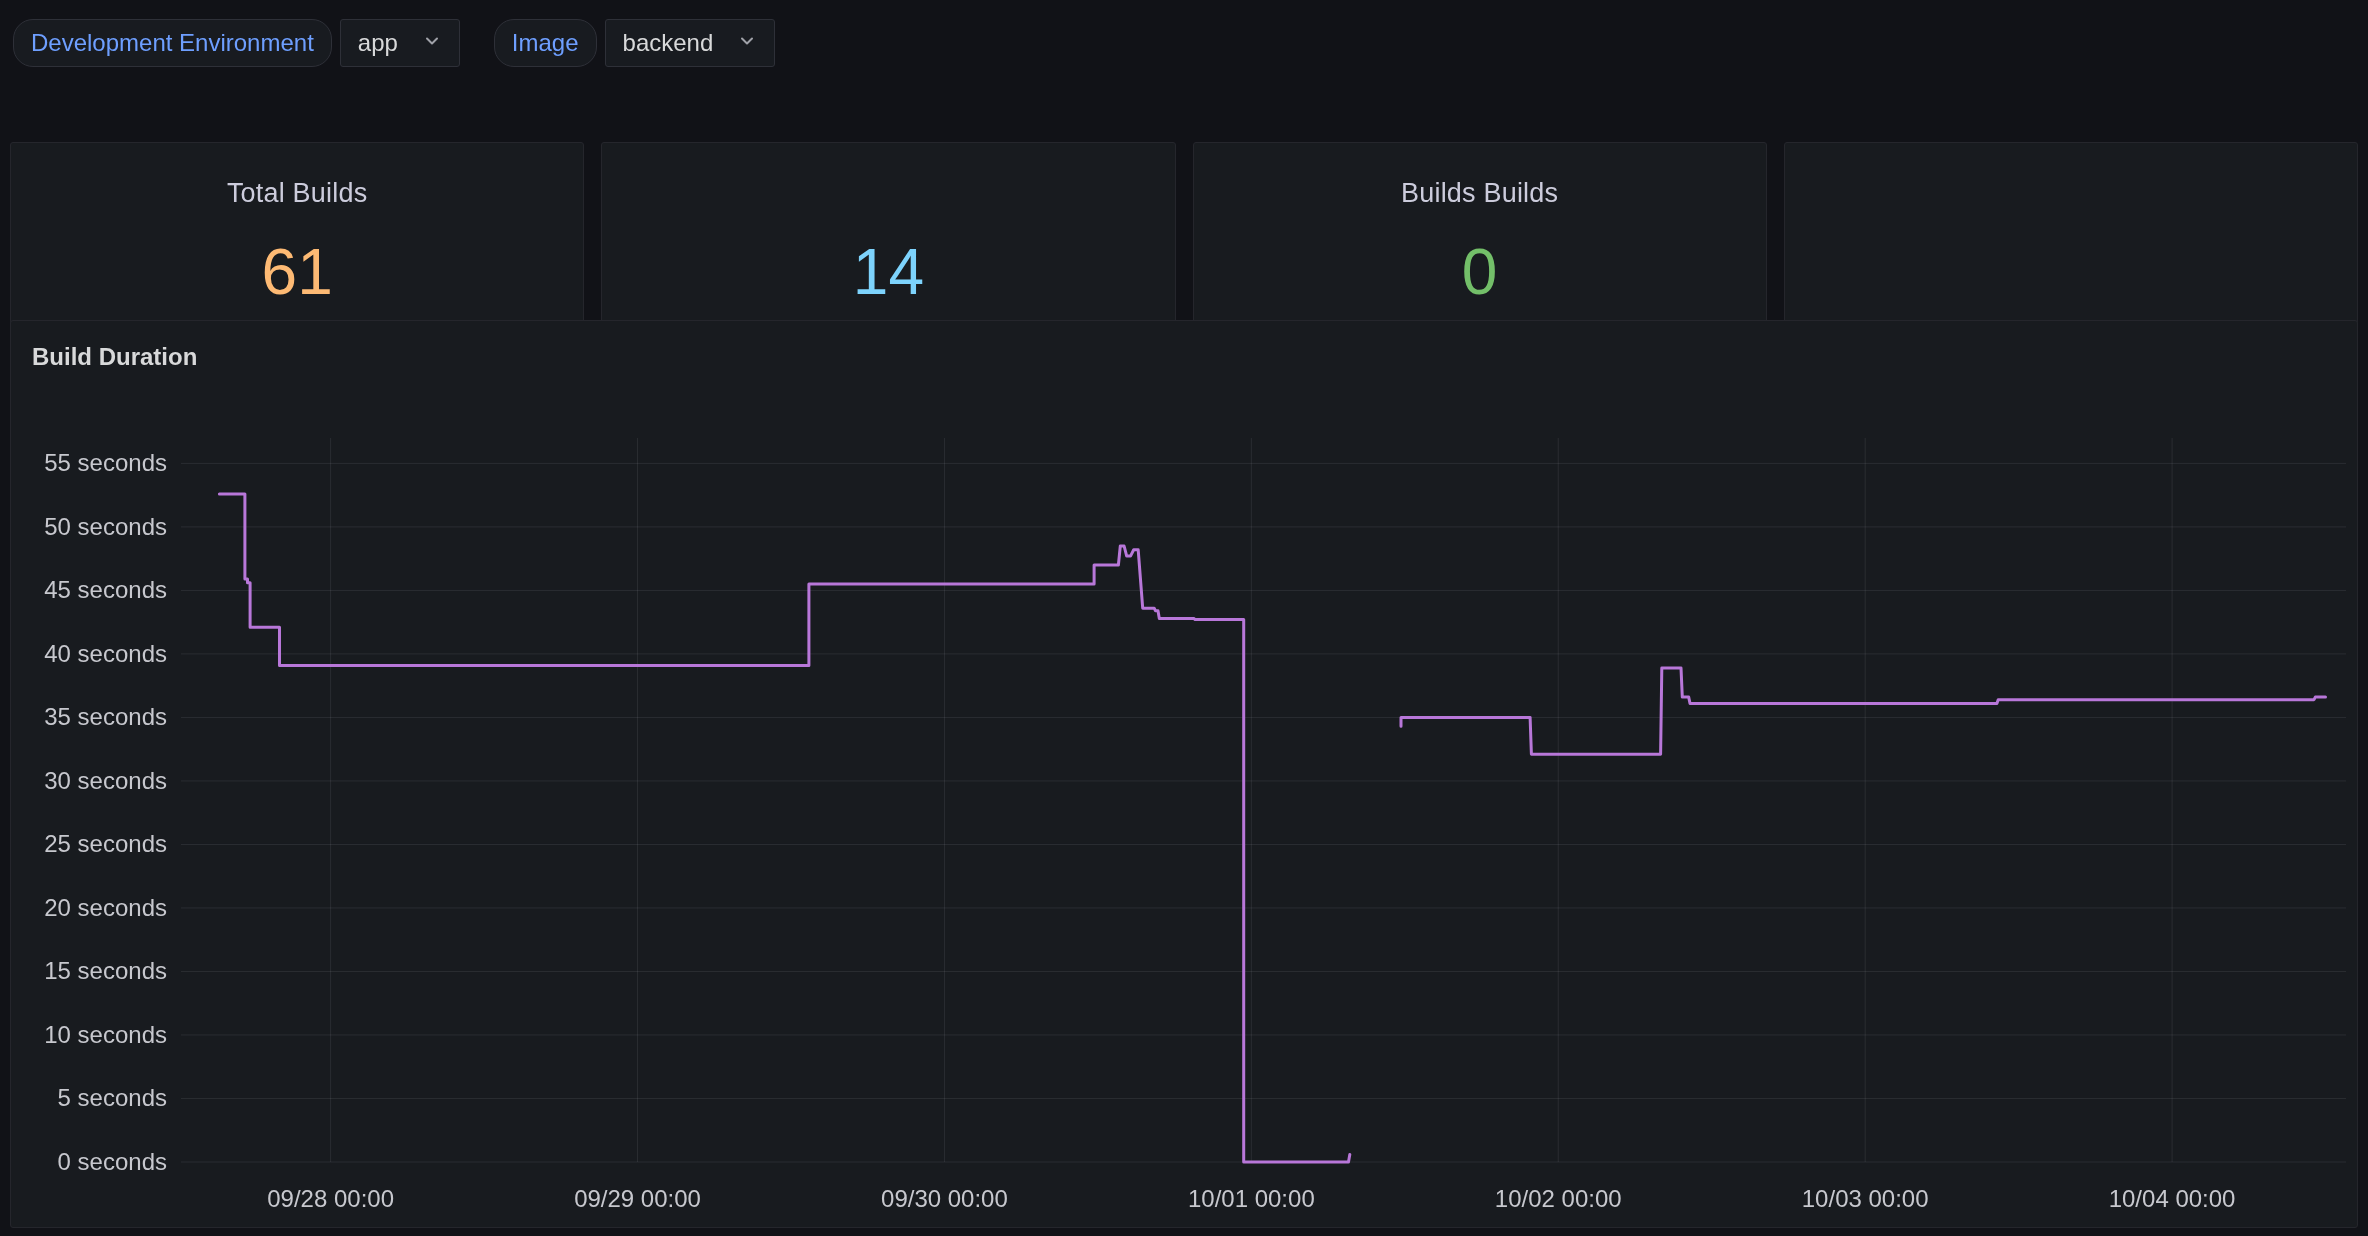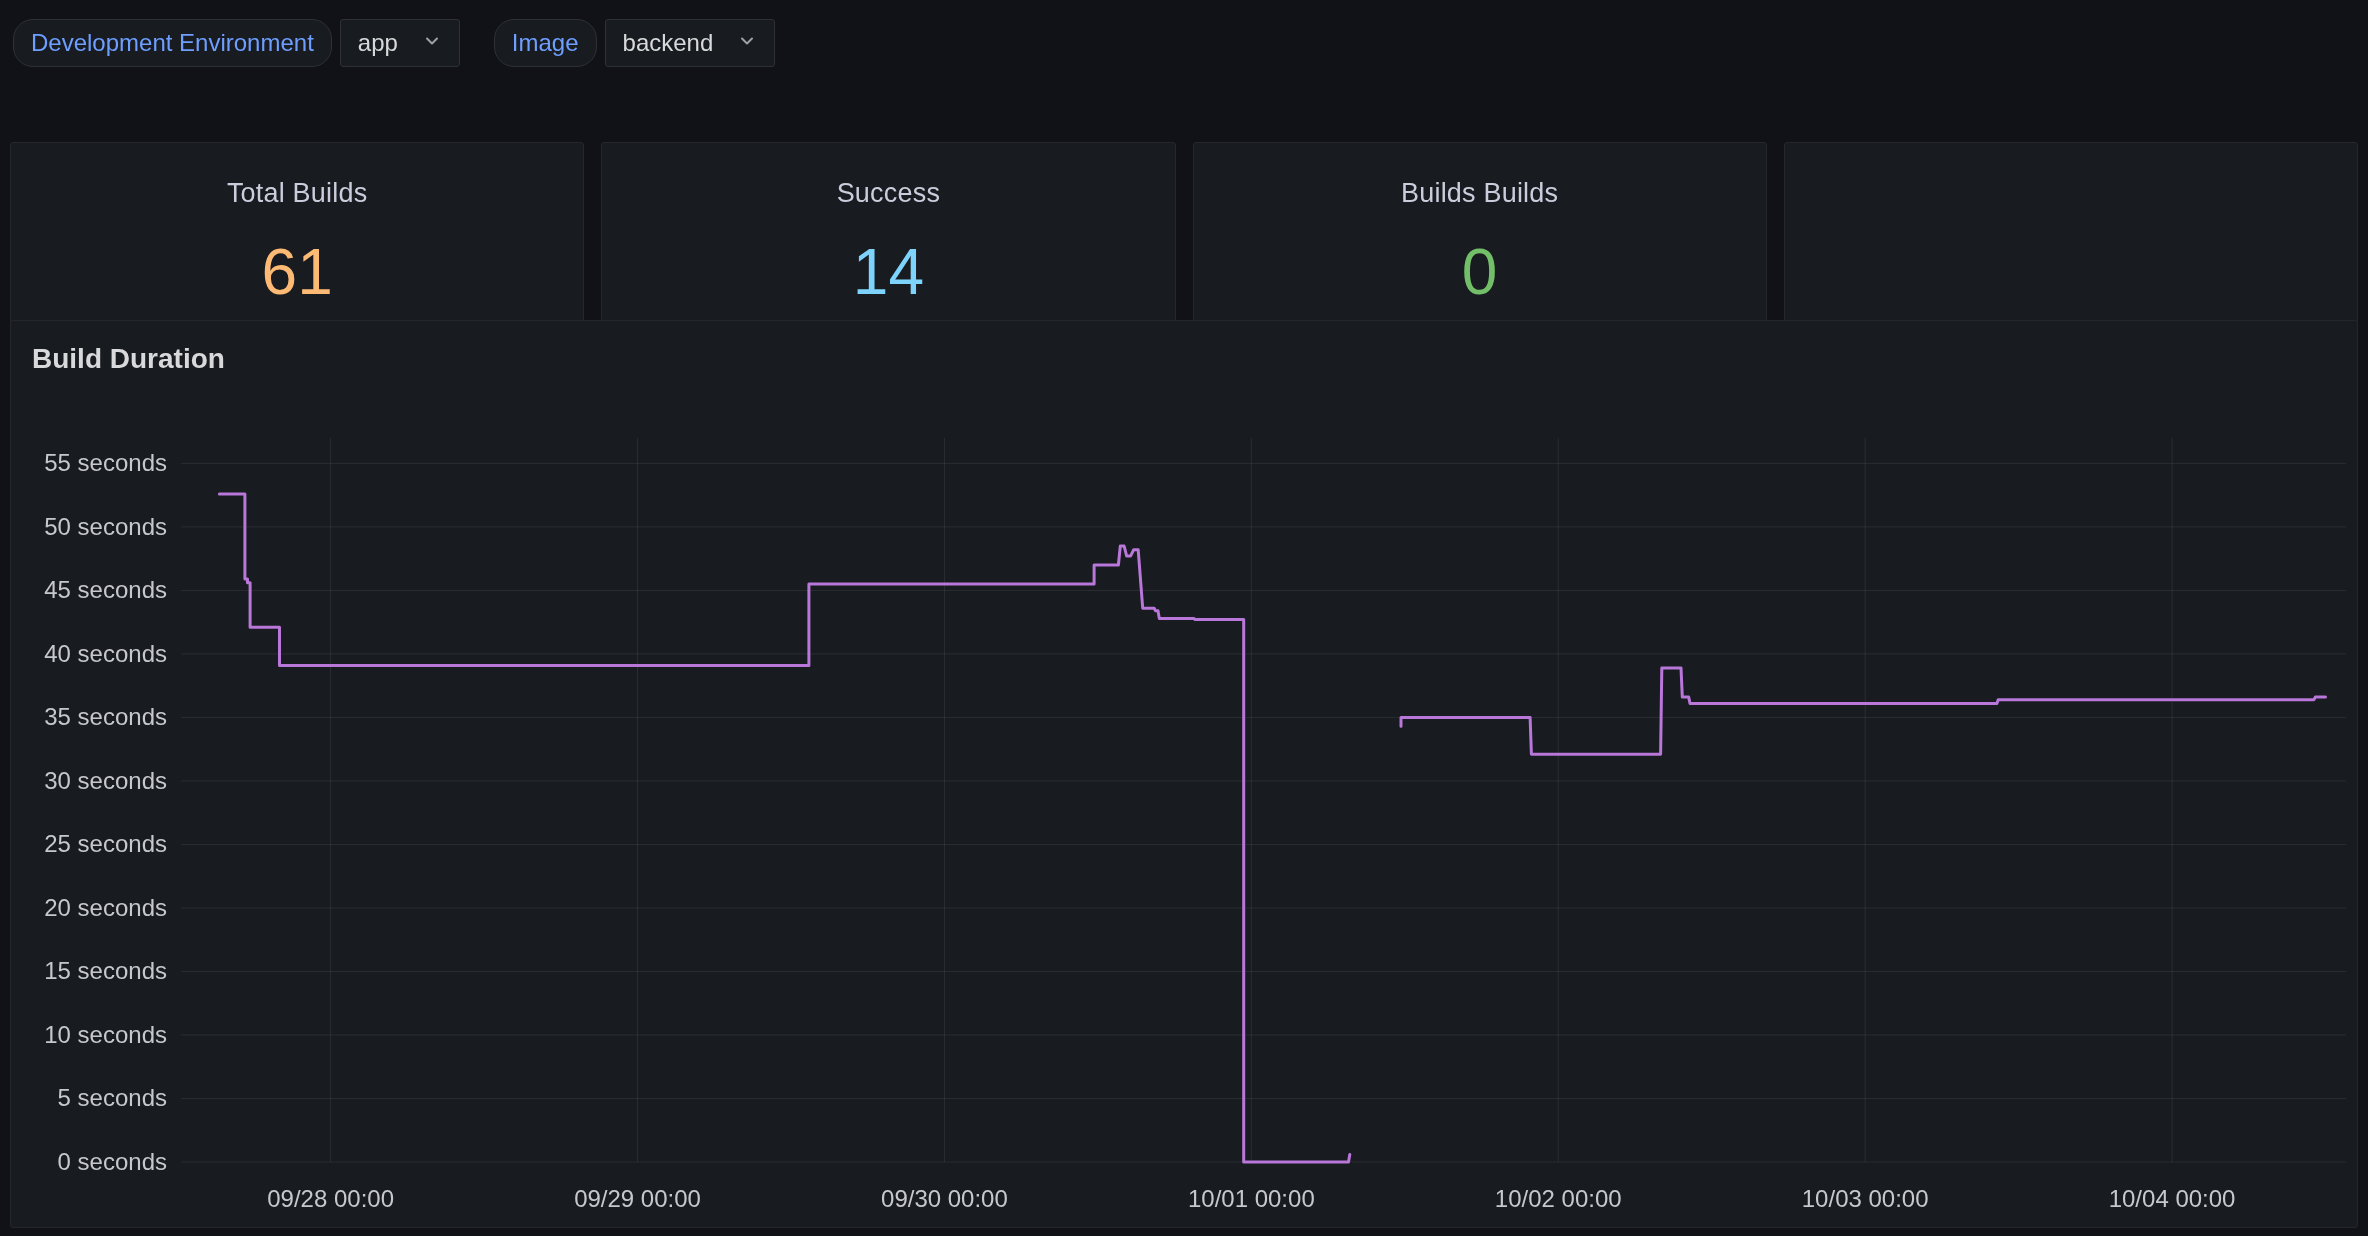--- a/index.html
+++ b/index.html
@@ -25,21 +25,21 @@
     background:#181b1f; border:1px solid #25262c; border-radius:3px;
   }
   .stat-panel { flex:1 1 0; height:210px; position:relative;margin-top:43px; }
   .stat-title { position:absolute; top:35px; left:0; right:0; text-align:center;
     font-size:27px; color:#ccccdc; letter-spacing:0.2px; }
   .stat-value { position:absolute; top:92px; left:0; right:0; text-align:center;
     font-size:64px; font-weight:500; color:#d8d9da; }
 
   
   .chart-panel { position:absolute; left:10px; top:320px; width:2348px; height:908px; }
-  .chart-title { position:absolute; left:21px; top:22px; font-size:28px; font-weight:600; color:#d8d9da; }
+  .chart-title { position:absolute; left:21px; top:22px; font-size:24px; font-weight:600; color:#d8d9da; }
   .chart-svg-wrap { position:absolute; left:0; top:0; width:2348px; height:908px; }
   svg text { font-family:"Liberation Sans", sans-serif; }
 </style>
 </head>
 <body>
 
 <div id="root">
 
   <div class="filter-bar">
     <div class="var-group">
@@ -65,21 +65,20 @@
       </div>
     </div>
   </div>
 
   <div class="stats-row">
     <div class="panel stat-panel">
       <div class="stat-title">Total Builds</div>
       <div class="stat-value" style="color: #fdba74;">61</div>
     </div>
     <div class="panel stat-panel">
-      <div class="stat-title">Success</div>
       <div class="stat-value" style="color: #7dd3fc;">14</div>
     </div>
     <div class="panel stat-panel">
       <div class="stat-title">Builds Builds</div>
       <div class="stat-value" style="color: rgb(115, 191, 105);">0</div>
     </div>
     <div class="panel stat-panel">
     </div>
   </div>
 

